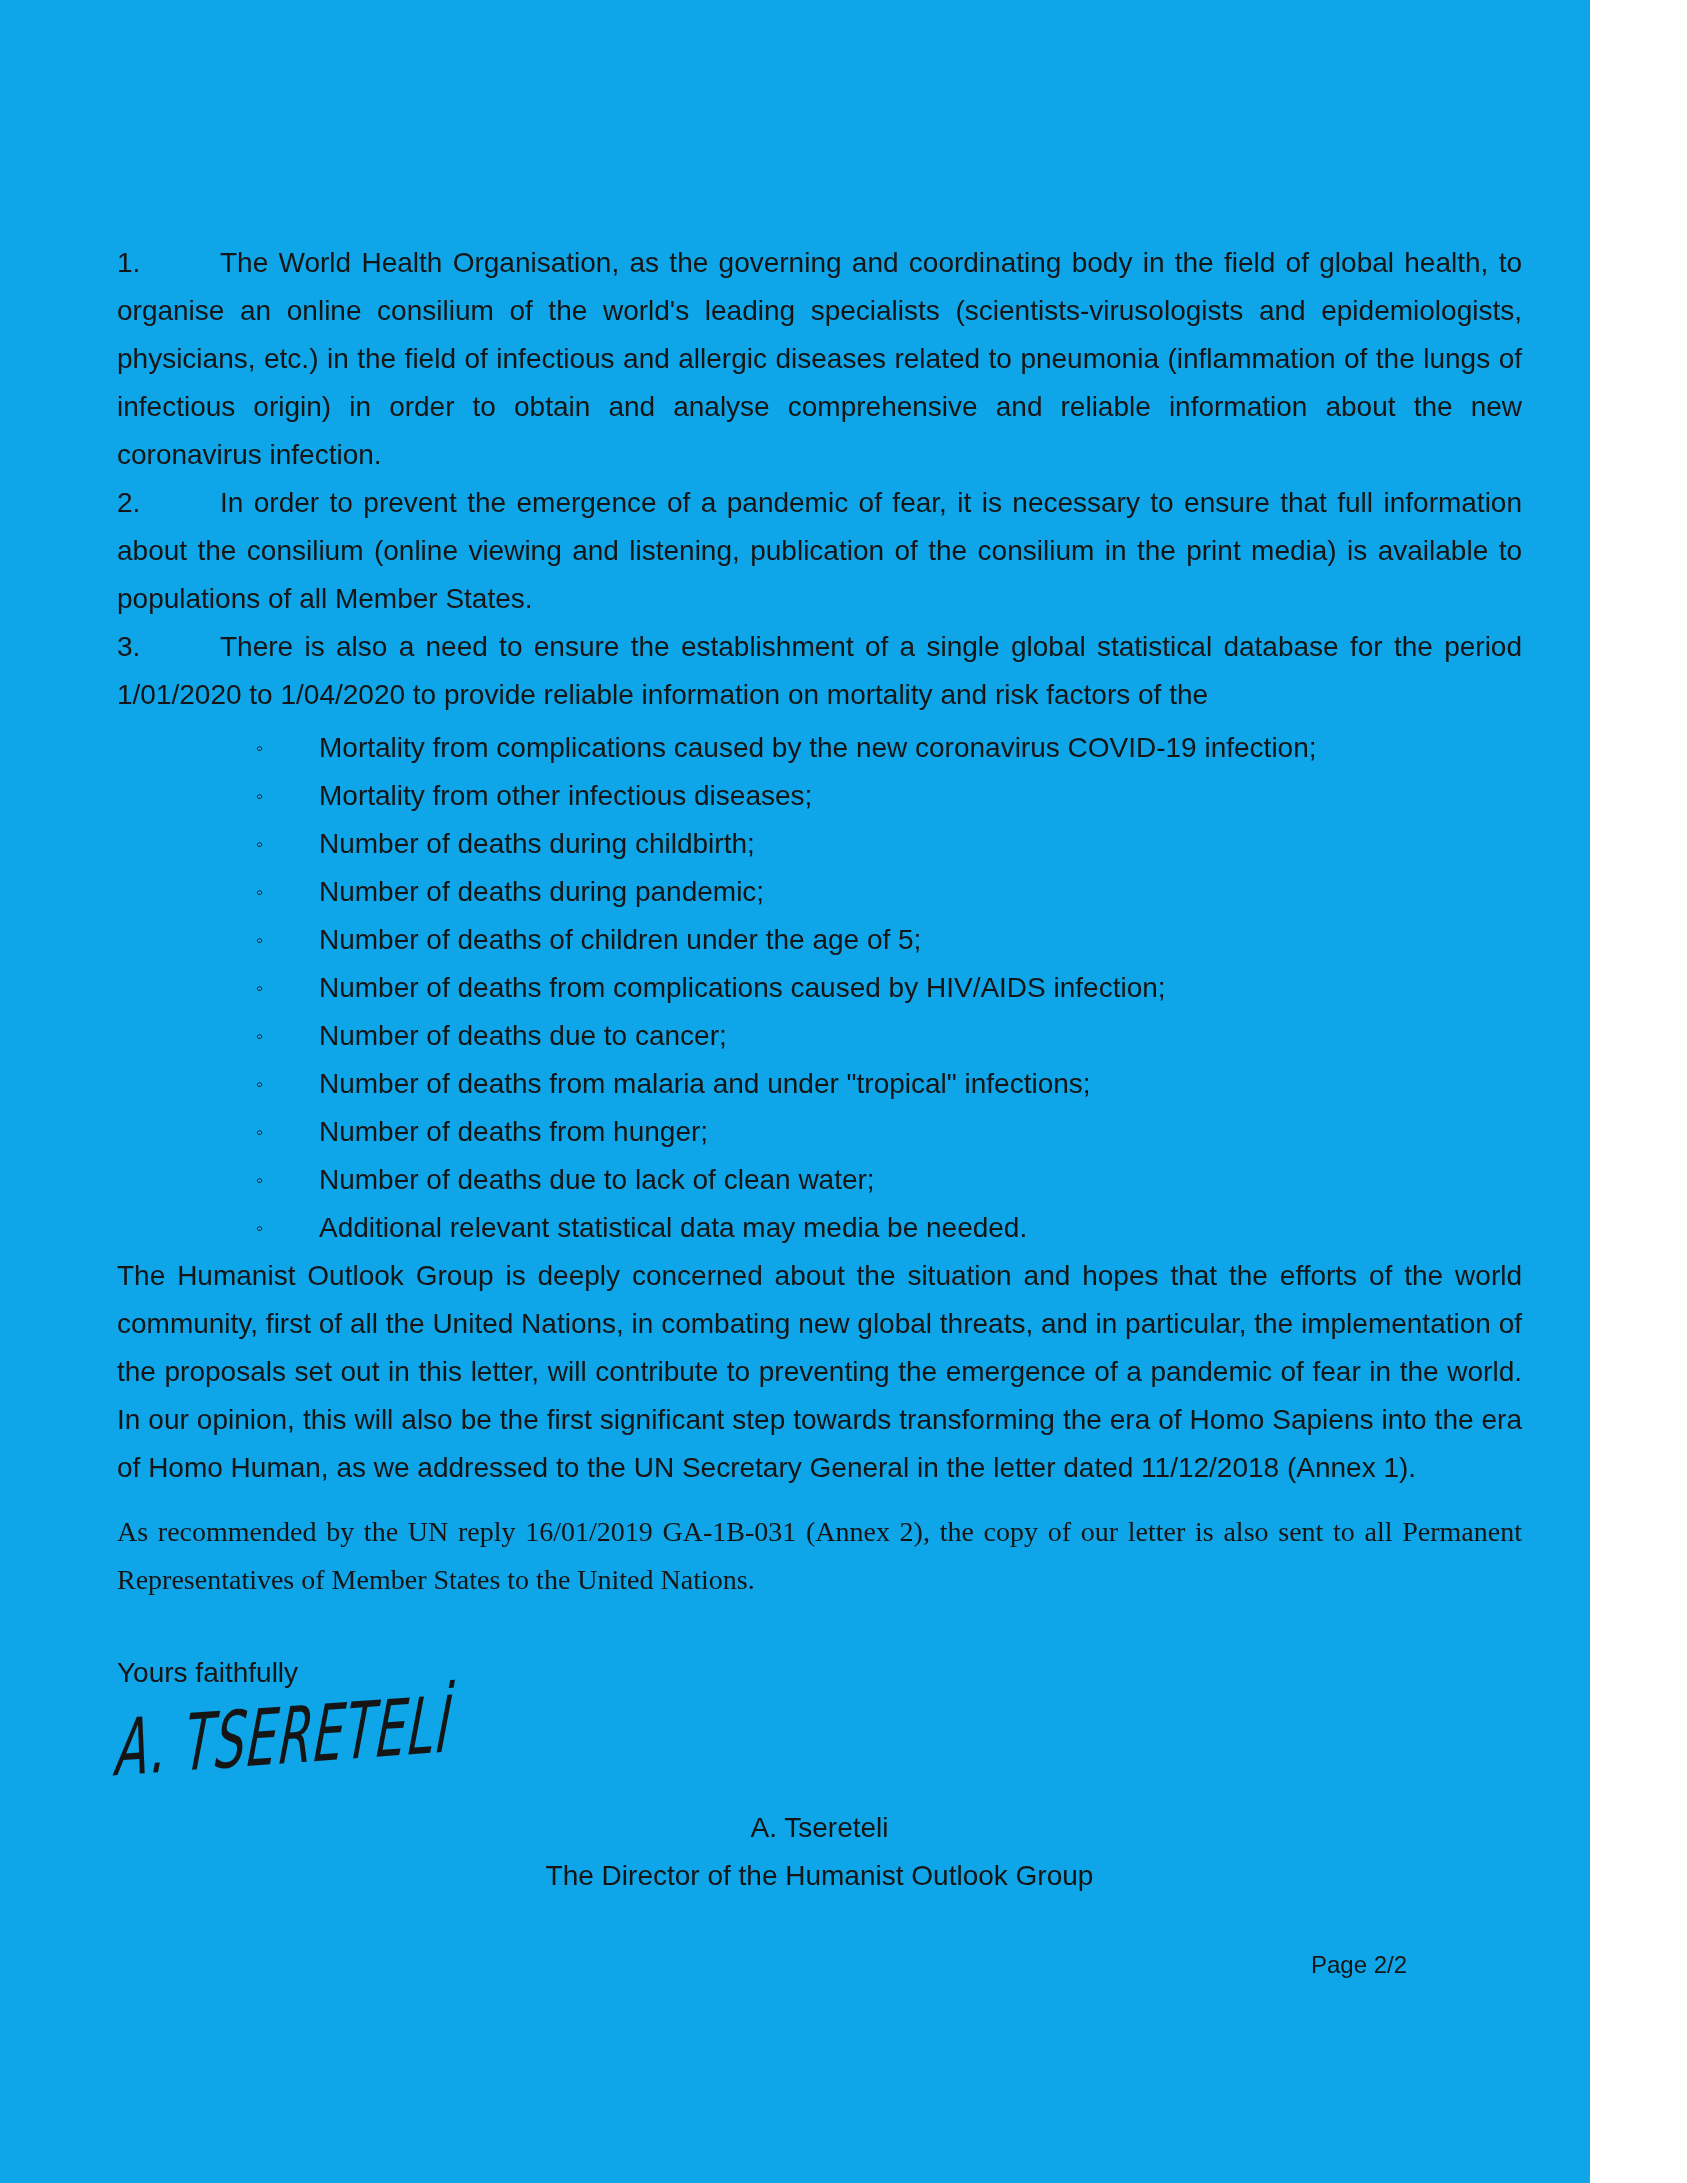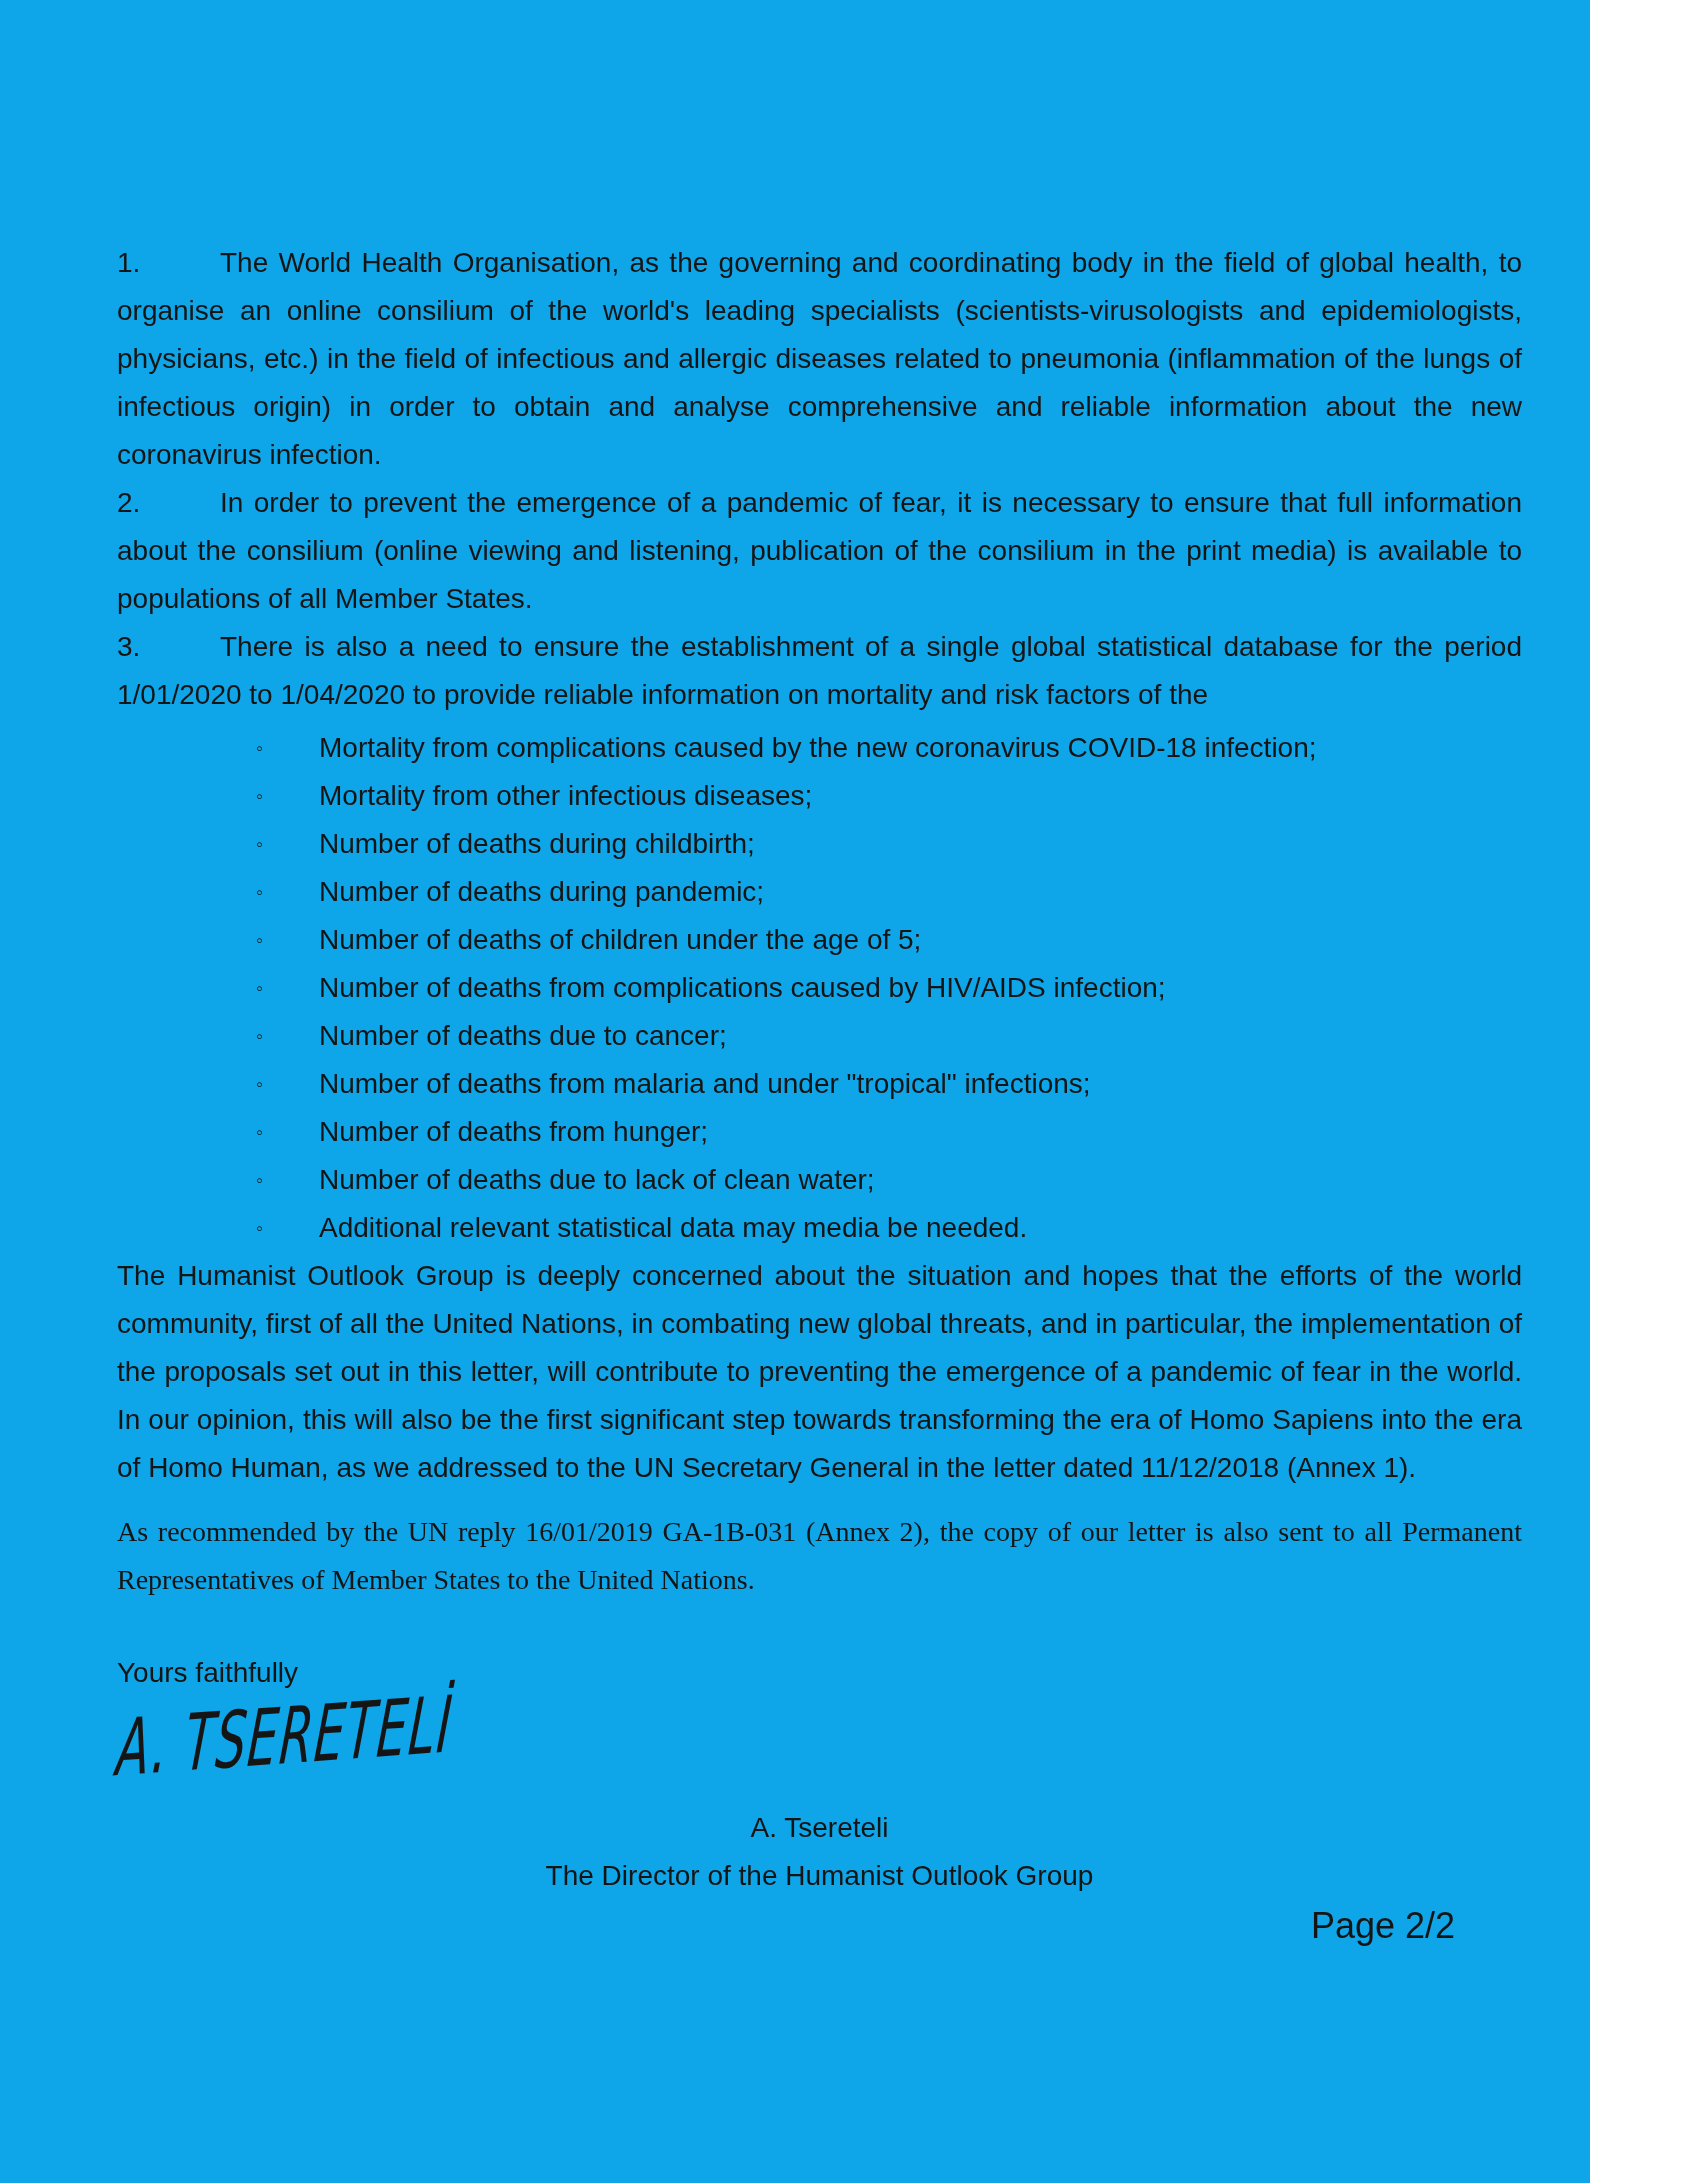--- a/index.html
+++ b/index.html
@@ -48,39 +48,39 @@
     font-size: 78px;
     line-height: 86px;
     letter-spacing: 2px;
     white-space: nowrap;
     transform: scaleX(0.62) rotate(-2.5deg) skewX(-9deg);
     transform-origin: left center;
   }
   .sign-name, .sign-title { text-align: center; }
   .page-number {
     position: absolute;
-    left: 1311px; top: 1909px;
-    font-size: 36px;
+    left: 1311px; top: 1948px;
+    font-size: 24px;
     line-height: 34px;
   }
 </style>
 </head>
 <body>
 
 <div class="page">
   <div class="content">
 
     <p><span class="pnum">1.</span><span>The World Health Organisation, as the governing and coordinating body in the field of global health, to organise an online consilium of the world's leading specialists (scientists-virusologists and epidemiologists, physicians, etc.) in the field of infectious and allergic diseases related to pneumonia (inflammation of the lungs of infectious origin) in order to obtain and analyse comprehensive and reliable information about the new coronavirus infection.</span></p>
 
     <p><span class="pnum">2.</span><span>In order to prevent the emergence of a pandemic of fear, it is necessary to ensure that full information about the consilium (online viewing and listening, publication of the consilium in the print media) is available to populations of all Member States.</span></p>
 
     <p><span class="pnum">3.</span><span>There is also a need to ensure the establishment of a single global statistical database for the period 1/01/2020 to 1/04/2020 to provide reliable information on mortality and risk factors of the</span></p>
 
     <div class="bullets">
-      <div class="bullet-row"><span class="bullet-marker">◦</span><span>Mortality from complications caused by the new coronavirus COVID-18 infection;</span></div>
+      <div class="bullet-row"><span class="bullet-marker">◦</span><span>Mortality from complications caused by the new coronavirus COVID-19 infection;</span></div>
       <div class="bullet-row"><span class="bullet-marker">◦</span><span>Mortality from other infectious diseases;</span></div>
       <div class="bullet-row"><span class="bullet-marker">◦</span><span>Number of deaths during childbirth;</span></div>
       <div class="bullet-row"><span class="bullet-marker">◦</span><span>Number of deaths during pandemic;</span></div>
       <div class="bullet-row"><span class="bullet-marker">◦</span><span>Number of deaths of children under the age of 5;</span></div>
       <div class="bullet-row"><span class="bullet-marker">◦</span><span>Number of deaths from complications caused by HIV/AIDS infection;</span></div>
       <div class="bullet-row"><span class="bullet-marker">◦</span><span>Number of deaths due to cancer;</span></div>
       <div class="bullet-row"><span class="bullet-marker">◦</span><span>Number of deaths from malaria and under "tropical" infections;</span></div>
       <div class="bullet-row"><span class="bullet-marker">◦</span><span>Number of deaths from hunger;</span></div>
       <div class="bullet-row"><span class="bullet-marker">◦</span><span>Number of deaths due to lack of clean water;</span></div>
       <div class="bullet-row"><span class="bullet-marker">◦</span><span>Additional relevant statistical data may media be needed.</span></div>

